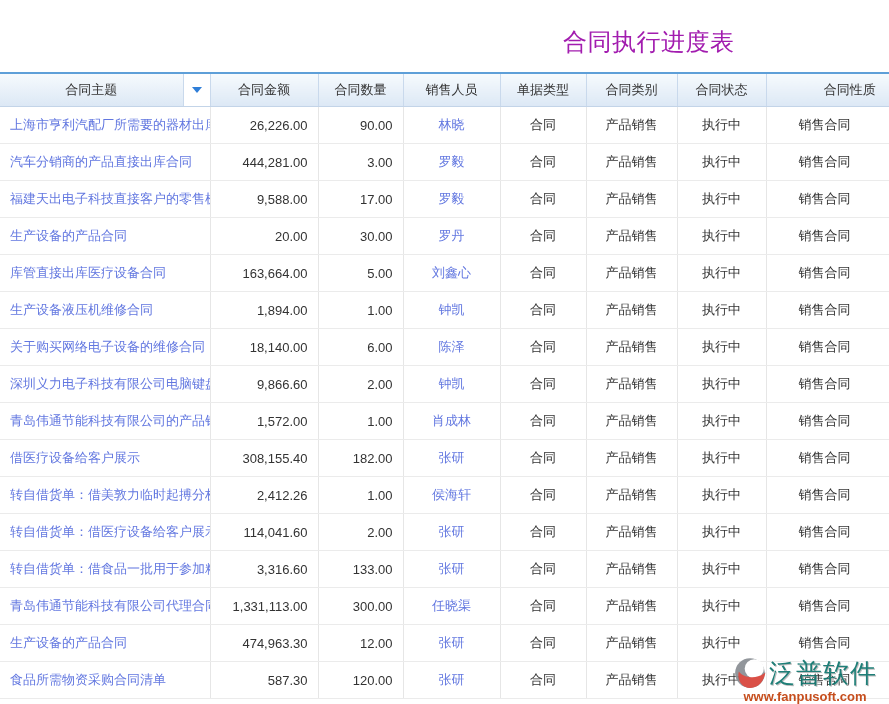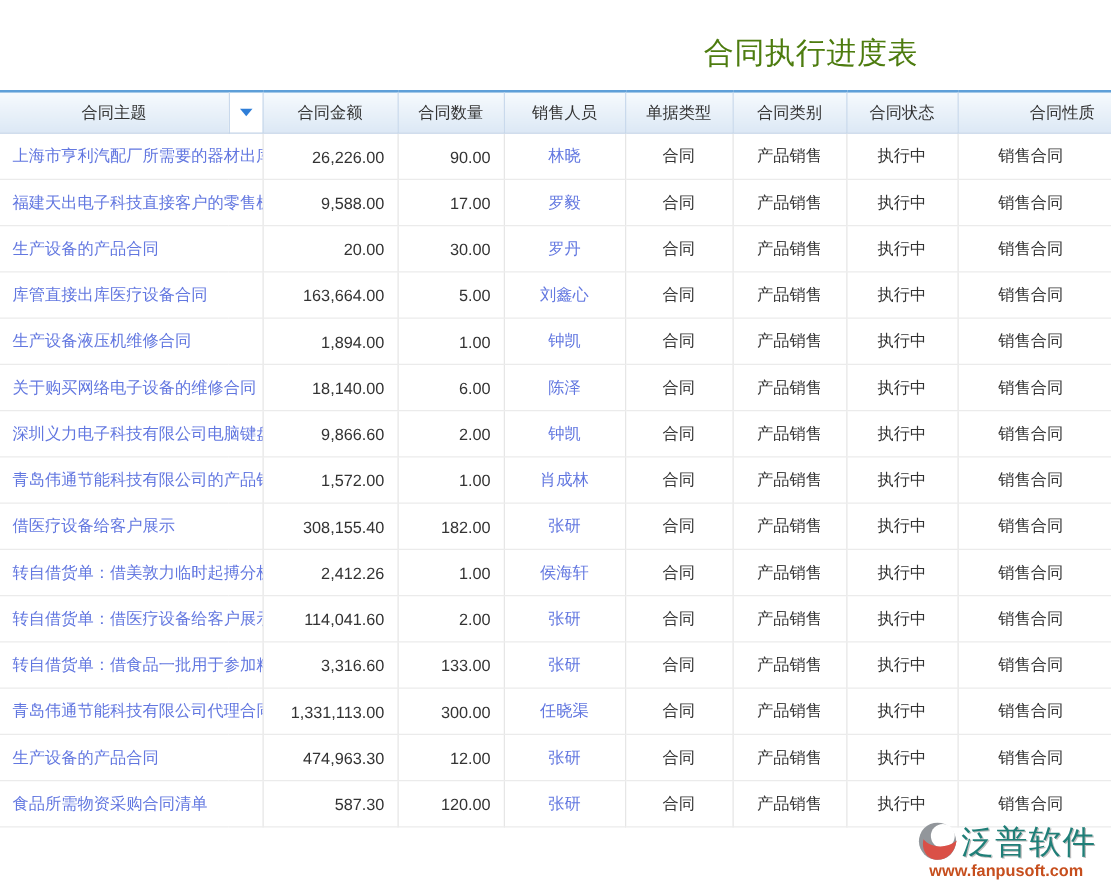--- a/index.html
+++ b/index.html
@@ -3,21 +3,21 @@
 <meta charset="utf-8">
 <style>
   html,body { margin:0; padding:0; }
   body {
     width:889px; height:704px; overflow:hidden; position:relative;
     background:#ffffff;
     font-family:"Liberation Sans","DejaVu Sans",sans-serif;
   }
   .page-title {
     position:absolute; left:563px; top:26px;
-    font-size:24px; color:#4d7c0f; font-weight:400; letter-spacing:0.5px;
+    font-size:24px; color:#a21caf; font-weight:400; letter-spacing:0.5px;
     white-space:nowrap;
   }
   table.grid {
     position:absolute; top:72px; left:0; width:889px;
     border-collapse:collapse; table-layout:fixed; font-size:13px;
   }
   thead th {
     background:linear-gradient(#f6fafd,#dce8f5);
     border-top:2px solid #5e9fd8;
     border-bottom:1px solid #c3d4e8;
@@ -97,20 +97,30 @@
     <td class="subject" colspan="2"><span class="link">上海市亨利汽配厂所需要的器材出库</span></td>
     <td class="amount">26,226.00</td>
     <td class="qty">90.00</td>
     <td class="center"><span class="link">林晓</span></td>
     <td class="center">合同</td>
     <td class="center">产品销售</td>
     <td class="center">执行中</td>
     <td class="nature">销售合同</td>
   </tr>
       <tr>
+    <td class="subject" colspan="2"><span class="link">汽车分销商的产品直接出库合同</span></td>
+    <td class="amount">444,281.00</td>
+    <td class="qty">3.00</td>
+    <td class="center"><span class="link">罗毅</span></td>
+    <td class="center">合同</td>
+    <td class="center">产品销售</td>
+    <td class="center">执行中</td>
+    <td class="nature">销售合同</td>
+  </tr>
+      <tr>
     <td class="subject" colspan="2"><span class="link">福建天出电子科技直接客户的零售机</span></td>
     <td class="amount">9,588.00</td>
     <td class="qty">17.00</td>
     <td class="center"><span class="link">罗毅</span></td>
     <td class="center">合同</td>
     <td class="center">产品销售</td>
     <td class="center">执行中</td>
     <td class="nature">销售合同</td>
   </tr>
       <tr>

